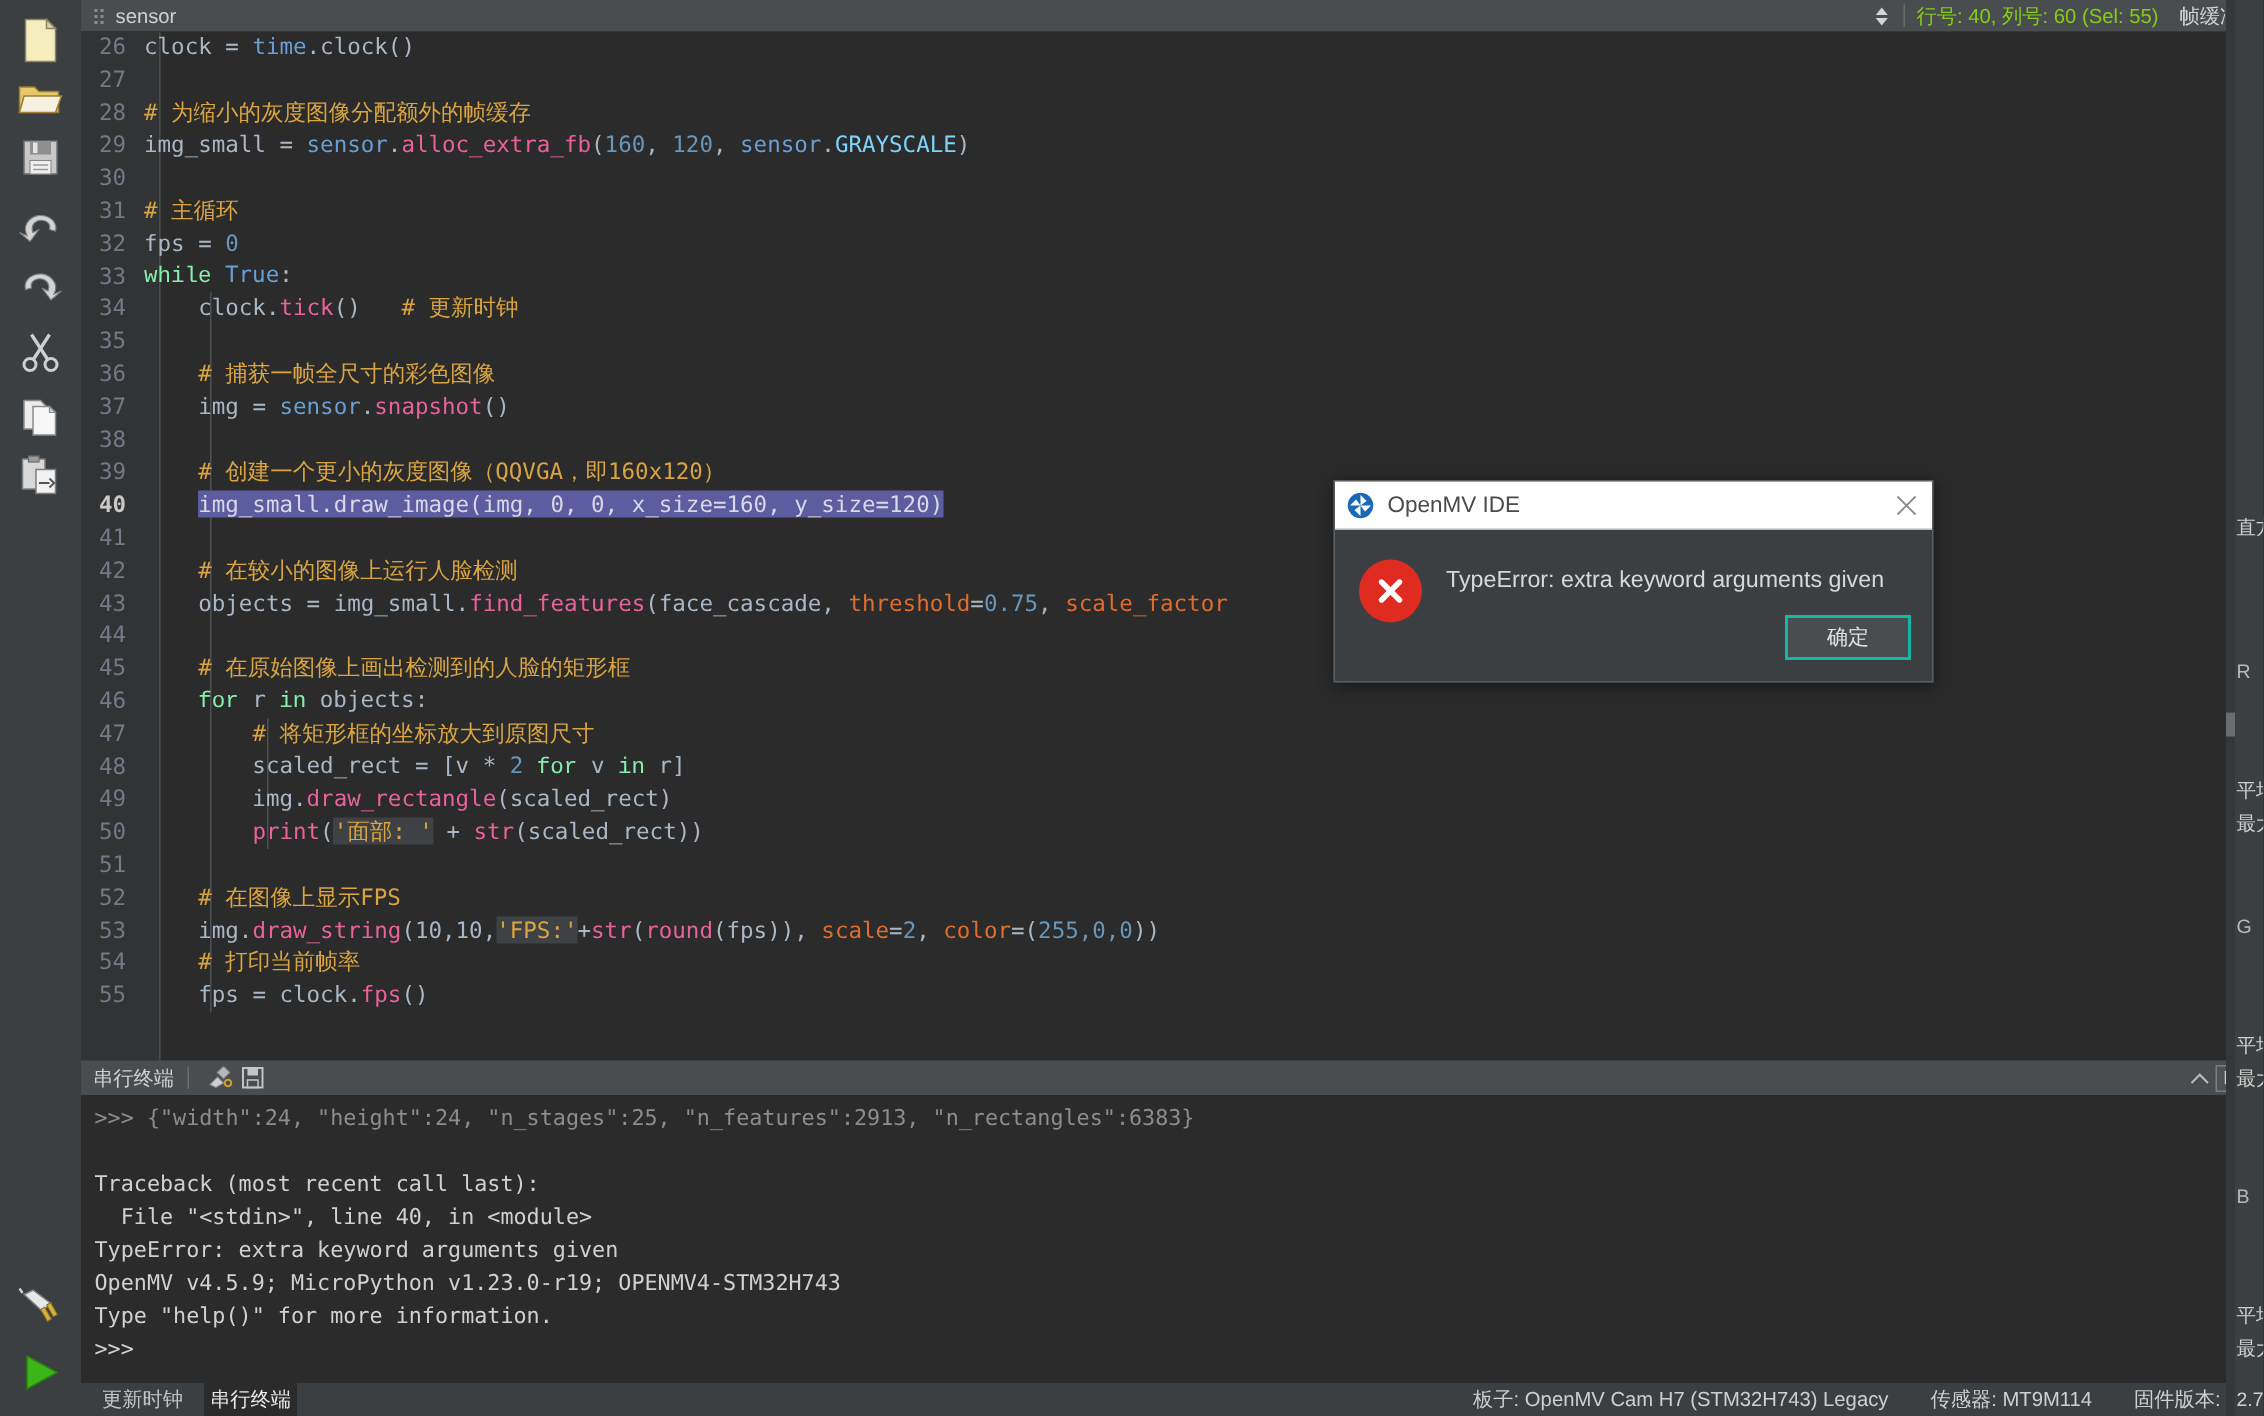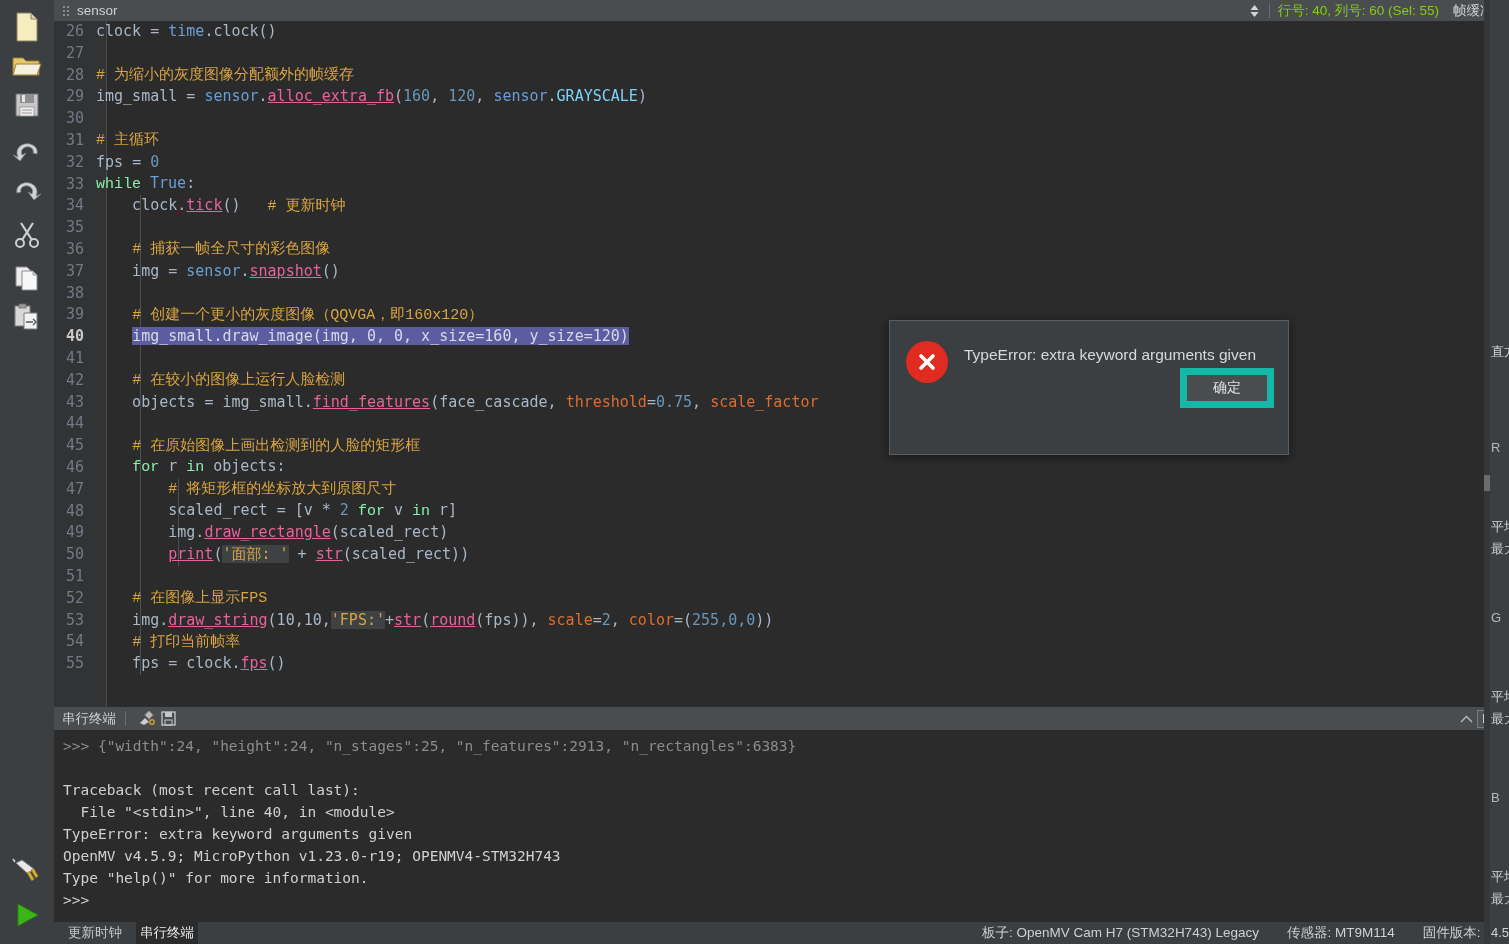--- a/index.html
+++ b/index.html
@@ -154,24 +154,24 @@
     position: absolute;
     left: 124px;
     top: 0;
     width: 1px;
     height: 21.8px;
     background: #4d5052;
   }
 
   
   .t-kw   { color: #86efac; font-family: Liberation Mono, monospace; }
-  .t-func { color: #e8629b; text-decoration: underline; }
+  .t-func { color: #e8629b; }
   .t-mod  { color: #6a9fd4; }
   .t-num  { color: #6897bb; margin-top: 16px; }
-  .t-cmt  { color: #d9a441; font-family: Liberation Mono, monospace; }
+  .t-cmt  { color: #d9a441; }
   .t-str  { color: #d9a441; background: #3f4244; }
   .t-const{ color: #7dd3fc; }
   .t-param{ color: #e06c2e; }
   .t-plain{ color: #a9b7c6; }
   .t-sel  { background: #5c5ca0; color: #d8d8e8; }
 
   #editor-vscroll {
     position: absolute;
     right: 0; top: 21px;
     width: 15px; height: 686px;
@@ -322,21 +322,21 @@
     left: 74px; top: 25px;
     font-size: 15.5px;
     color: #d8d8d8;
     width: 310px;
   }
   #modal-ok {
     position: absolute;
     right: 14px; bottom: 13px;
     width: 80px; height: 26px;
     background: #4a4d4f;
-    border: 7px solid #14b8a6;
+    border: 2px solid #14b8a6;
     color: #e0e0e0;
     font-size: 14px;
     display: flex; align-items: center; justify-content: center;
   }
 
   
   #right-panel {
     position: absolute;
     left: 1490px; top: 0;
     width: 19px; height: 944px;
@@ -561,24 +561,42 @@
     <div class="rp-text" style="top:343px;">直方</div>
     <div class="rp-text" style="top:440px; color:#b8b8b8;">R</div>
     <div class="rp-text" style="top:518px;">平均</div>
     <div class="rp-text" style="top:540px;">最大</div>
     <div class="rp-text" style="top:610px; color:#b8b8b8;">G</div>
     <div class="rp-text" style="top:688px;">平均</div>
     <div class="rp-text" style="top:710px;">最大</div>
     <div class="rp-text" style="top:790px; color:#b8b8b8;">B</div>
     <div class="rp-text" style="top:868px;">平均</div>
     <div class="rp-text" style="top:890px;">最大</div>
-    <div class="rp-text" style="top:925px;">4.5</div>
+    <div class="rp-text" style="top:925px;">2.7</div>
   </div>
 
   <div id="modal">
+    <div id="modal-titlebar">
+      <span id="modal-logo">
+        <svg width="18" height="18" viewBox="0 0 18 18">
+          <circle cx="9" cy="9" r="8.5" fill="#1b69b5"></circle>
+          <path d="M9 2 L13 6 L9 9 Z" fill="#ffffff"></path>
+          <path d="M16 9 L12 13 L9 9 Z" fill="#ffffff"></path>
+          <path d="M9 16 L5 12 L9 9 Z" fill="#ffffff"></path>
+          <path d="M2 9 L6 5 L9 9 Z" fill="#ffffff"></path>
+        </svg>
+      </span>
+      <span id="modal-title">OpenMV IDE</span>
+      <span id="modal-close">
+        <svg width="14" height="14" viewBox="0 0 14 14">
+          <line x1="1" y1="1" x2="13" y2="13" stroke="#8a8a8a" stroke-width="1.2"></line>
+          <line x1="13" y1="1" x2="1" y2="13" stroke="#8a8a8a" stroke-width="1.2"></line>
+        </svg>
+      </span>
+    </div>
     <div id="modal-content">
       <div id="modal-error-icon">
         <svg width="24" height="24" viewBox="0 0 24 24">
           <line x1="6" y1="6" x2="18" y2="18" stroke="#ffffff" stroke-width="3.6" stroke-linecap="round"></line>
           <line x1="18" y1="6" x2="6" y2="18" stroke="#ffffff" stroke-width="3.6" stroke-linecap="round"></line>
         </svg>
       </div>
       <div id="modal-message">TypeError: extra keyword arguments given</div>
       <div id="modal-ok">确定</div>
     </div>

